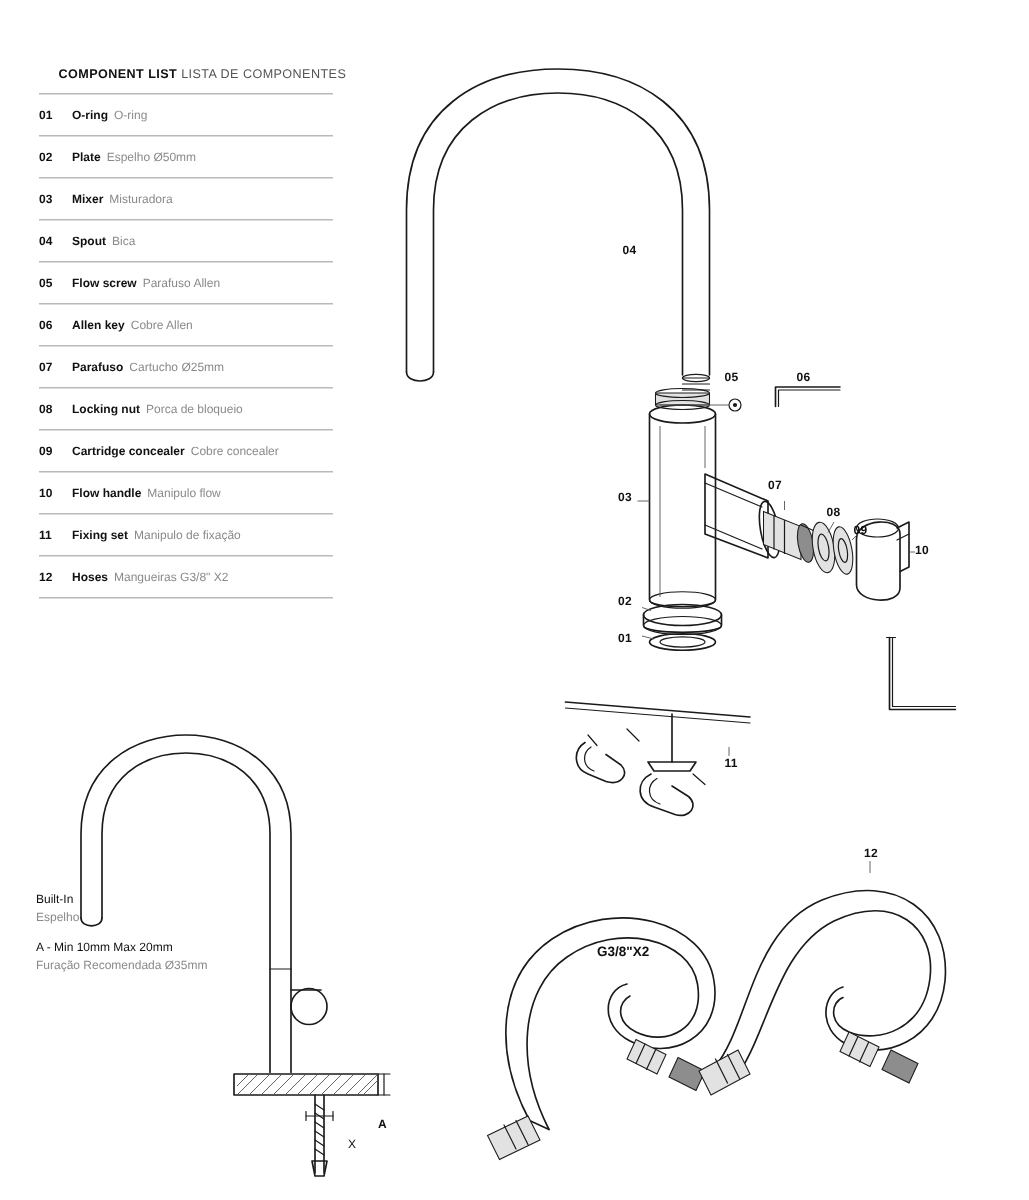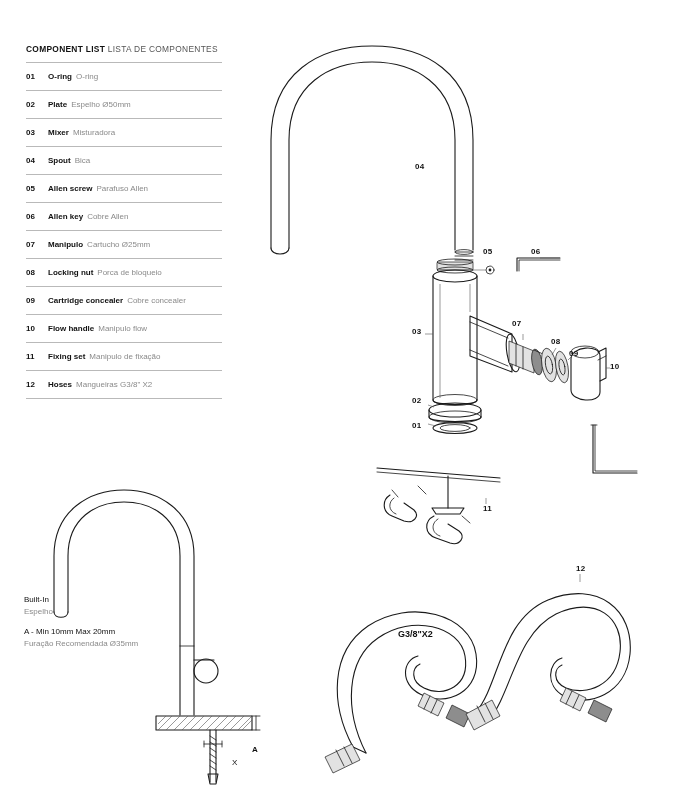--- a/index.html
+++ b/index.html
@@ -30,20 +30,21 @@
   }
   .comp-title {
     font-size: 8.4px;
     letter-spacing: 0.3px;
     margin-bottom: 8px;
     white-space: nowrap;
   }
   .comp-title .t-bold {
     font-weight: bold;
     color: #111;
+    margin-left: 13px;
   }
   .comp-title .t-light {
     font-weight: normal;
     color: #555;
     text-align: right;
   }
   .comp-row {
     display: flex;
     align-items: center;
     height: 27px;
@@ -138,31 +139,31 @@
       <span class="comp-en">Mixer</span>
       <span class="comp-pt">Misturadora</span>
     </div>
     <div class="comp-row">
       <span class="comp-num">04</span>
       <span class="comp-en">Spout</span>
       <span class="comp-pt">Bica</span>
     </div>
     <div class="comp-row">
       <span class="comp-num">05</span>
-      <span class="comp-en">Allen screw</span>
+      <span class="comp-en">Flow screw</span>
       <span class="comp-pt">Parafuso Allen</span>
     </div>
     <div class="comp-row">
       <span class="comp-num">06</span>
       <span class="comp-en">Allen key</span>
       <span class="comp-pt">Cobre Allen</span>
     </div>
     <div class="comp-row">
       <span class="comp-num">07</span>
-      <span class="comp-en">Manipulo</span>
+      <span class="comp-en">Parafuso</span>
       <span class="comp-pt">Cartucho Ø25mm</span>
     </div>
     <div class="comp-row">
       <span class="comp-num">08</span>
       <span class="comp-en">Locking nut</span>
       <span class="comp-pt">Porca de bloqueio</span>
     </div>
     <div class="comp-row">
       <span class="comp-num">09</span>
       <span class="comp-en">Cartridge concealer</span>

